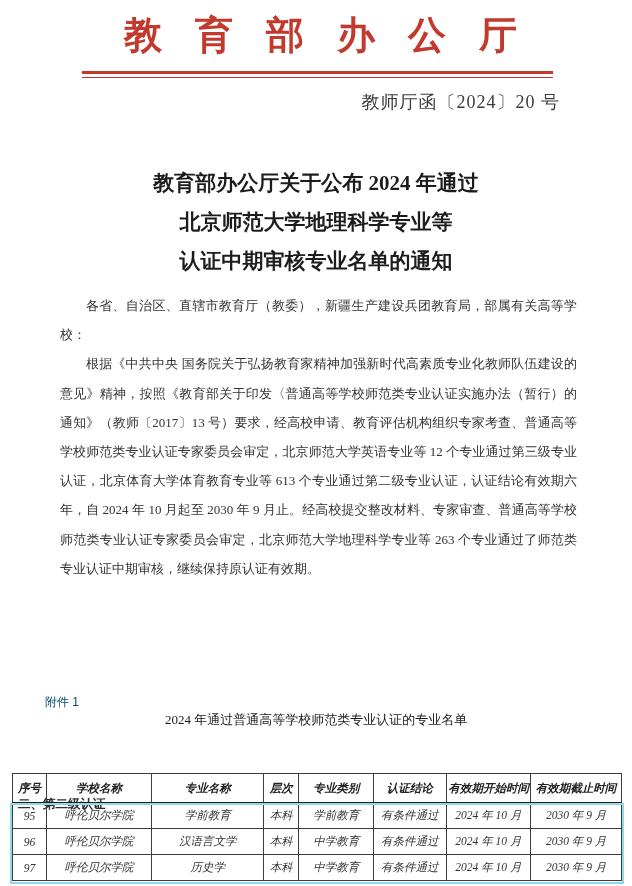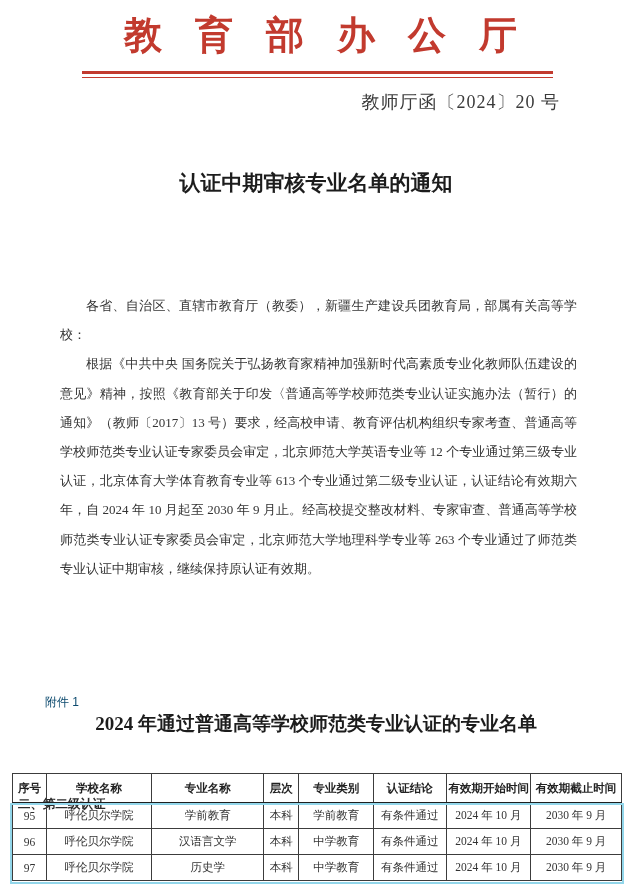--- a/index.html
+++ b/index.html
@@ -70,22 +70,22 @@
     top: 694px; left: 45px;
     font-size: 12px;
     font-weight: 400;
     font-family: "Liberation Sans", "DejaVu Sans", sans-serif;
     color: #0c4a6e;
   }
   .table-title {
     position: absolute;
     top: 711px; left: 0; right: 0;
     text-align: center;
-    font-size: 19px;
-    font-weight: 700;
+    font-size: 13px;
+    font-weight: 400;
     color: #1c1c1c;
   }
   .section-label {
     position: absolute;
     top: 748px; left: 18px;
     font-size: 12.5px;
     font-weight: 700;
     font-family: "Liberation Sans", "DejaVu Sans", sans-serif;
     color: #2b2b2b;
     margin-top: 48px;
@@ -96,20 +96,21 @@
     position: absolute;
     top: 773px; left: 12px;
     width: 610px;
   }
   table.cert-table {
     width: 100%;
     border-collapse: collapse;
     table-layout: fixed;
     font-size: 11.5px;
     color: #333333;
+    font-style: italic;
   }
   table.cert-table th, table.cert-table td {
     border: 1px solid #3c3c3c;
     text-align: center;
     vertical-align: middle;
     padding: 0 2px;
     overflow: hidden;
     white-space: nowrap;
   }
   table.cert-table { border: 1.5px solid #1f1f1f; }
@@ -141,20 +142,22 @@
 </head>
 <body>
 
 <div class="page">
 
   <div class="org-title">教育部办公厅</div>
   <div class="red-line"></div>
   <div class="doc-number">教师厅函〔2024〕20 号</div>
 
   <div class="title-block">
+    <div>教育部办公厅关于公布 2024 年通过</div>
+    <div>北京师范大学地理科学专业等</div>
     <div>认证中期审核专业名单的通知</div>
   </div>
 
   <div class="body-text">
     <p>各省、自治区、直辖市教育厅（教委），新疆生产建设兵团教育局，部属有关高等学校：</p>
     <p>根据《中共中央 国务院关于弘扬教育家精神加强新时代高素质专业化教师队伍建设的意见》精神，按照《教育部关于印发〈普通高等学校师范类专业认证实施办法（暂行）的通知》（教师〔2017〕13 号）要求，经高校申请、教育评估机构组织专家考查、普通高等学校师范类专业认证专家委员会审定，北京师范大学英语专业等 12 个专业通过第三级专业认证，北京体育大学体育教育专业等 613 个专业通过第二级专业认证，认证结论有效期六年，自 2024 年 10 月起至 2030 年 9 月止。经高校提交整改材料、专家审查、普通高等学校师范类专业认证专家委员会审定，北京师范大学地理科学专业等 263 个专业通过了师范类专业认证中期审核，继续保持原认证有效期。</p>
   </div>
 
   <div class="attachment-label">附件 1</div>
   <div class="table-title">2024 年通过普通高等学校师范类专业认证的专业名单</div>

